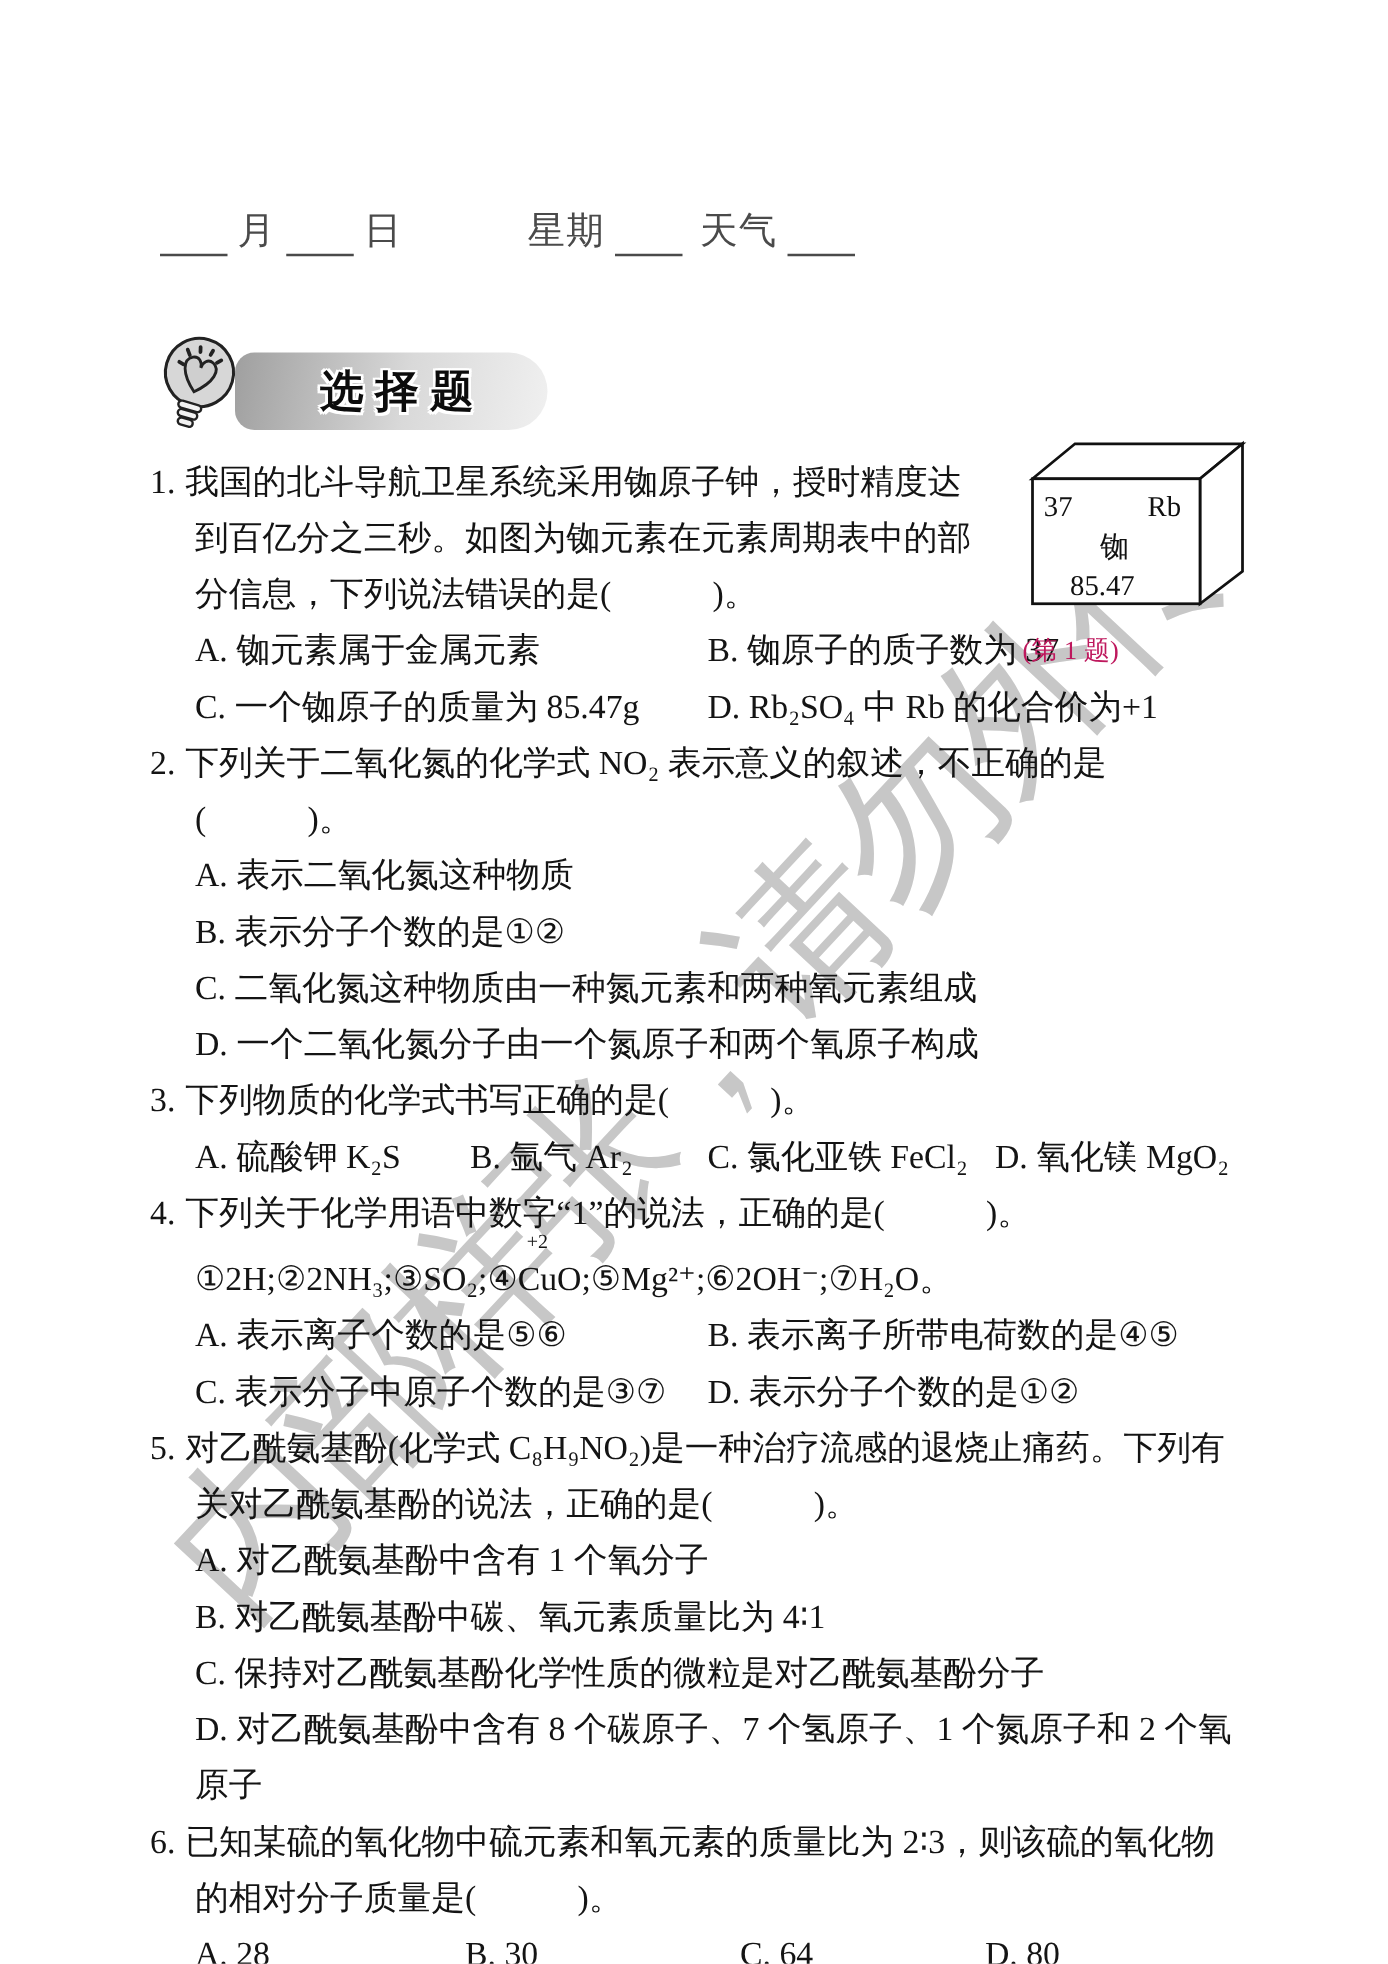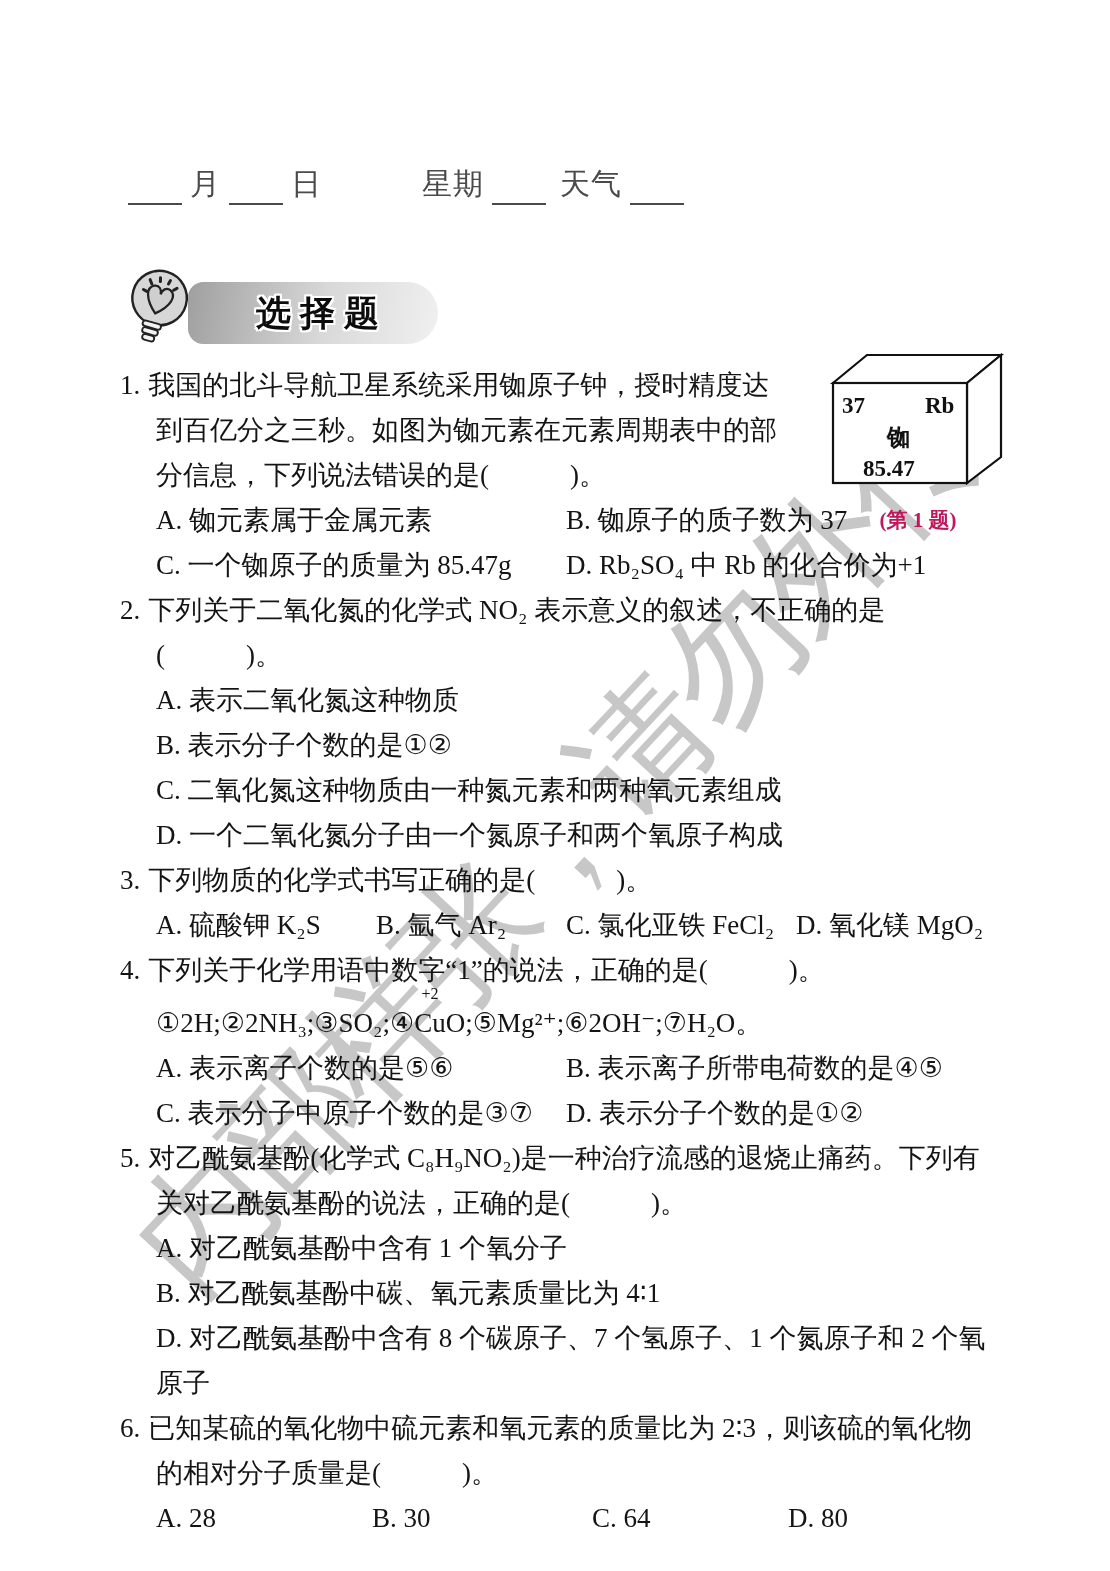--- a/index.html
+++ b/index.html
@@ -46,21 +46,21 @@
   .qlist{margin-top:14px;font-size:27px;line-height:45px;}
   .q{position:relative;}
   .stem{margin:0;padding-left:36px;text-indent:-36px;}
   .qnum{margin-right:8px;}
   .opts{padding-left:36px;}
   .opts-2col{display:grid;grid-template-columns:410px 1fr;}
   .opts-q3{display:grid;grid-template-columns:220px 190px 230px 1fr;white-space:nowrap;}
   .opts-q6{display:grid;grid-template-columns:216px 220px 196px 1fr;white-space:nowrap;}
   .q1-stem{padding-right:212px;}
   
-  .figure1{position:absolute;top:-14px;right:-28px;width:200px;text-align:center;font-weight:bold;}
+  .figure1{position:absolute;top:-14px;right:-28px;width:200px;}
   .cube text{font-family:"Liberation Serif","DejaVu Serif","DejaVu Sans",serif;fill:#111;font-size:23px;}
   .fig-caption{font-size:21px;line-height:26px;margin-top:2px;color:#be185d;}
   
   .formula{margin:0;padding-left:36px;padding-top:8px;}
   .stack{display:inline-block;position:relative;}
   .stack .over{
     position:absolute;top:-15px;left:0;width:100%;text-align:center;
     font-size:16px;line-height:1;letter-spacing:0;
   }
 </style>
@@ -157,20 +157,21 @@
         <div>C. 表示分子中原子个数的是③⑦</div>
         <div>D. 表示分子个数的是①②</div>
       </div>
     </div>
 
     <div class="q">
       <p class="stem"><span class="qnum">5.</span><span>对乙酰氨基酚(化学式 C₈H₉NO₂)是一种治疗流感的退烧止痛药。下列有关对乙酰氨基酚的说法，正确的是(　　　)。</span></p>
       <div class="opts">
         <div>A. 对乙酰氨基酚中含有 1 个氧分子</div>
         <div>B. 对乙酰氨基酚中碳、氧元素质量比为 4∶1</div>
+        <div>C. 保持对乙酰氨基酚化学性质的微粒是对乙酰氨基酚分子</div>
         <div>D. 对乙酰氨基酚中含有 8 个碳原子、7 个氢原子、1 个氮原子和 2 个氧原子</div>
       </div>
     </div>
 
     <div class="q">
       <p class="stem"><span class="qnum">6.</span><span>已知某硫的氧化物中硫元素和氧元素的质量比为 2∶3，则该硫的氧化物的相对分子质量是(　　　)。</span></p>
       <div class="opts opts-q6">
         <div>A. 28</div>
         <div>B. 30</div>
         <div>C. 64</div>

